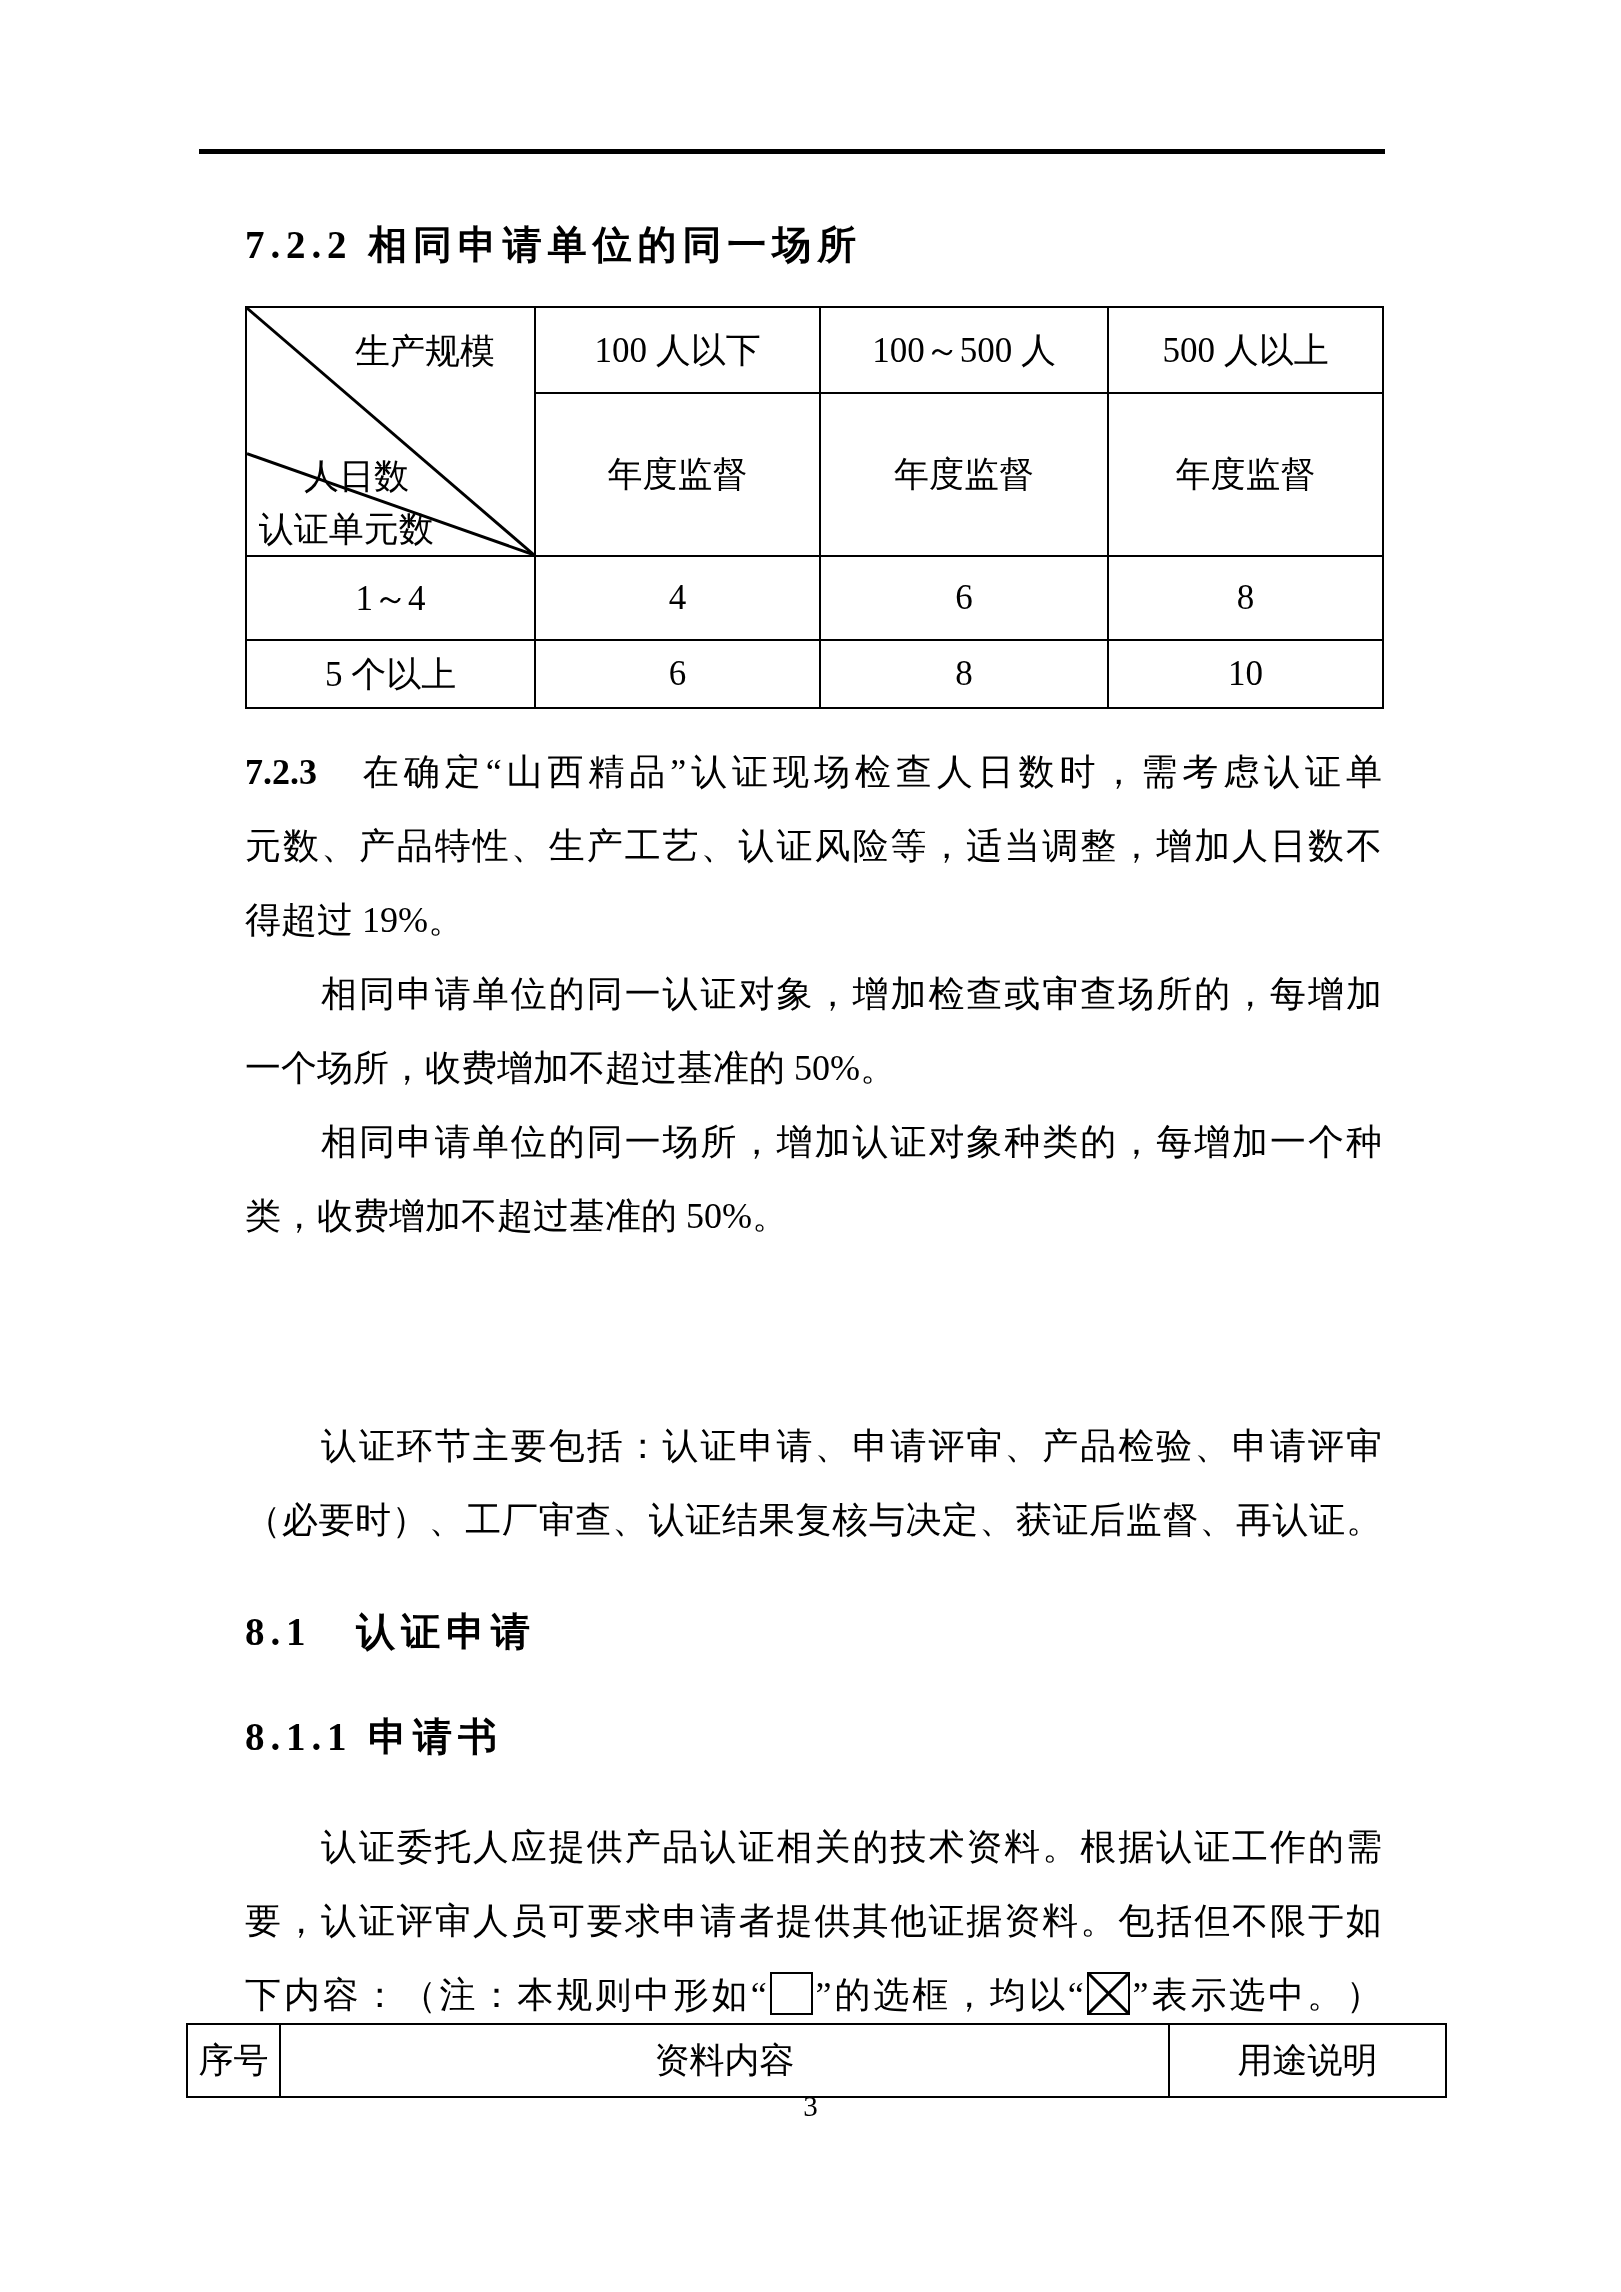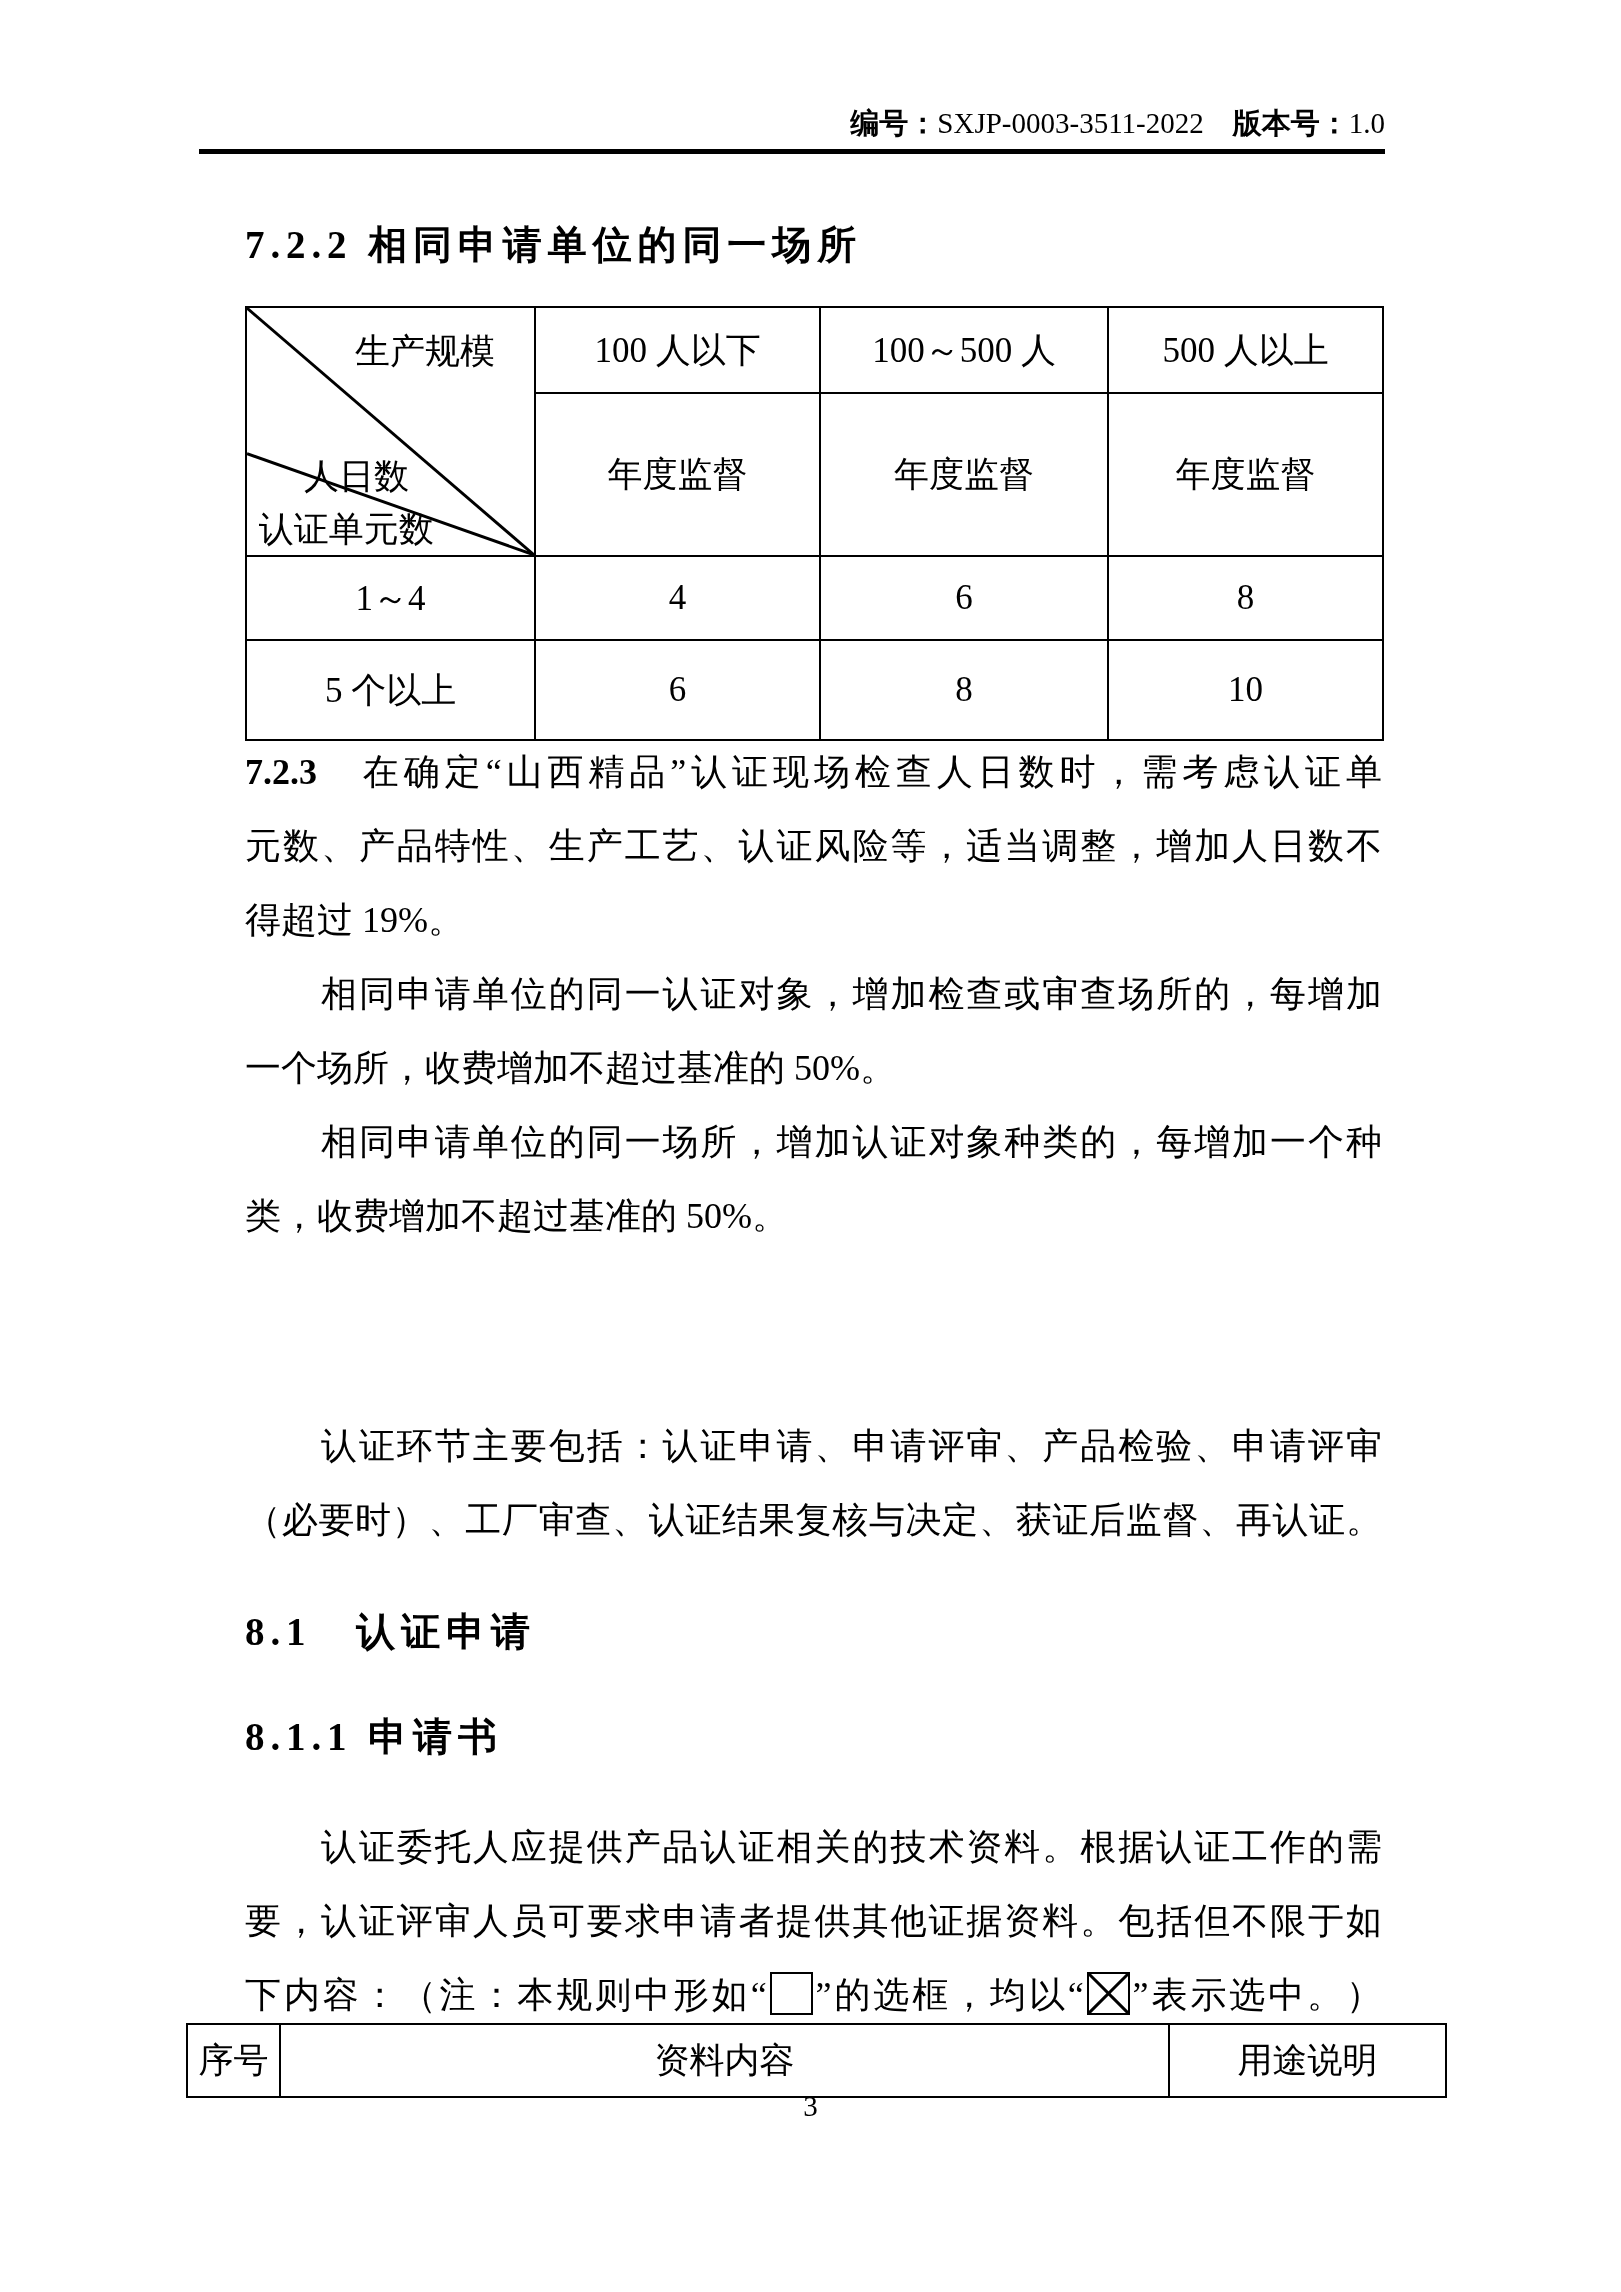--- a/index.html
+++ b/index.html
@@ -80,21 +80,20 @@
   .page-num{
     position:absolute;top:2090px;left:0;width:1621px;
     text-align:center;font-size:29px;
   }
 </style>
 </head>
 <body>
 
 <div class="page">
 
-  <div class="doc-header"><b>编号：</b><span>SXJP-0003-3511-2022</span><b class="ver-label">版本号：</b><span>1.0</span></div>
   <div class="header-rule"></div>
 
   <div class="hd hd722">7.2.2 相同申请单位的同一场所</div>
 
   <table class="t722">
     <colgroup>
         <col style="width:289px">
         <col style="width:285px">
         <col style="width:288px">
         <col style="width:275px">
@@ -118,21 +117,21 @@
       <td>年度监督</td>
       <td>年度监督</td>
       <td>年度监督</td>
     </tr>
     <tr style="height:84px">
       <td>1～4</td>
       <td>4</td>
       <td>6</td>
       <td>8</td>
     </tr>
-    <tr style="height:100px">
+    <tr style="height:68px">
       <td>5 个以上</td>
       <td>6</td>
       <td>8</td>
       <td>10</td>
     </tr>
   </tbody>
     </table>
 
   <div class="pblock pb1">
     <div class="pline"><b>7.2.3</b><span>　在确定“山西精品”认证现场检查人日数时，需考虑认证单</span></div>

